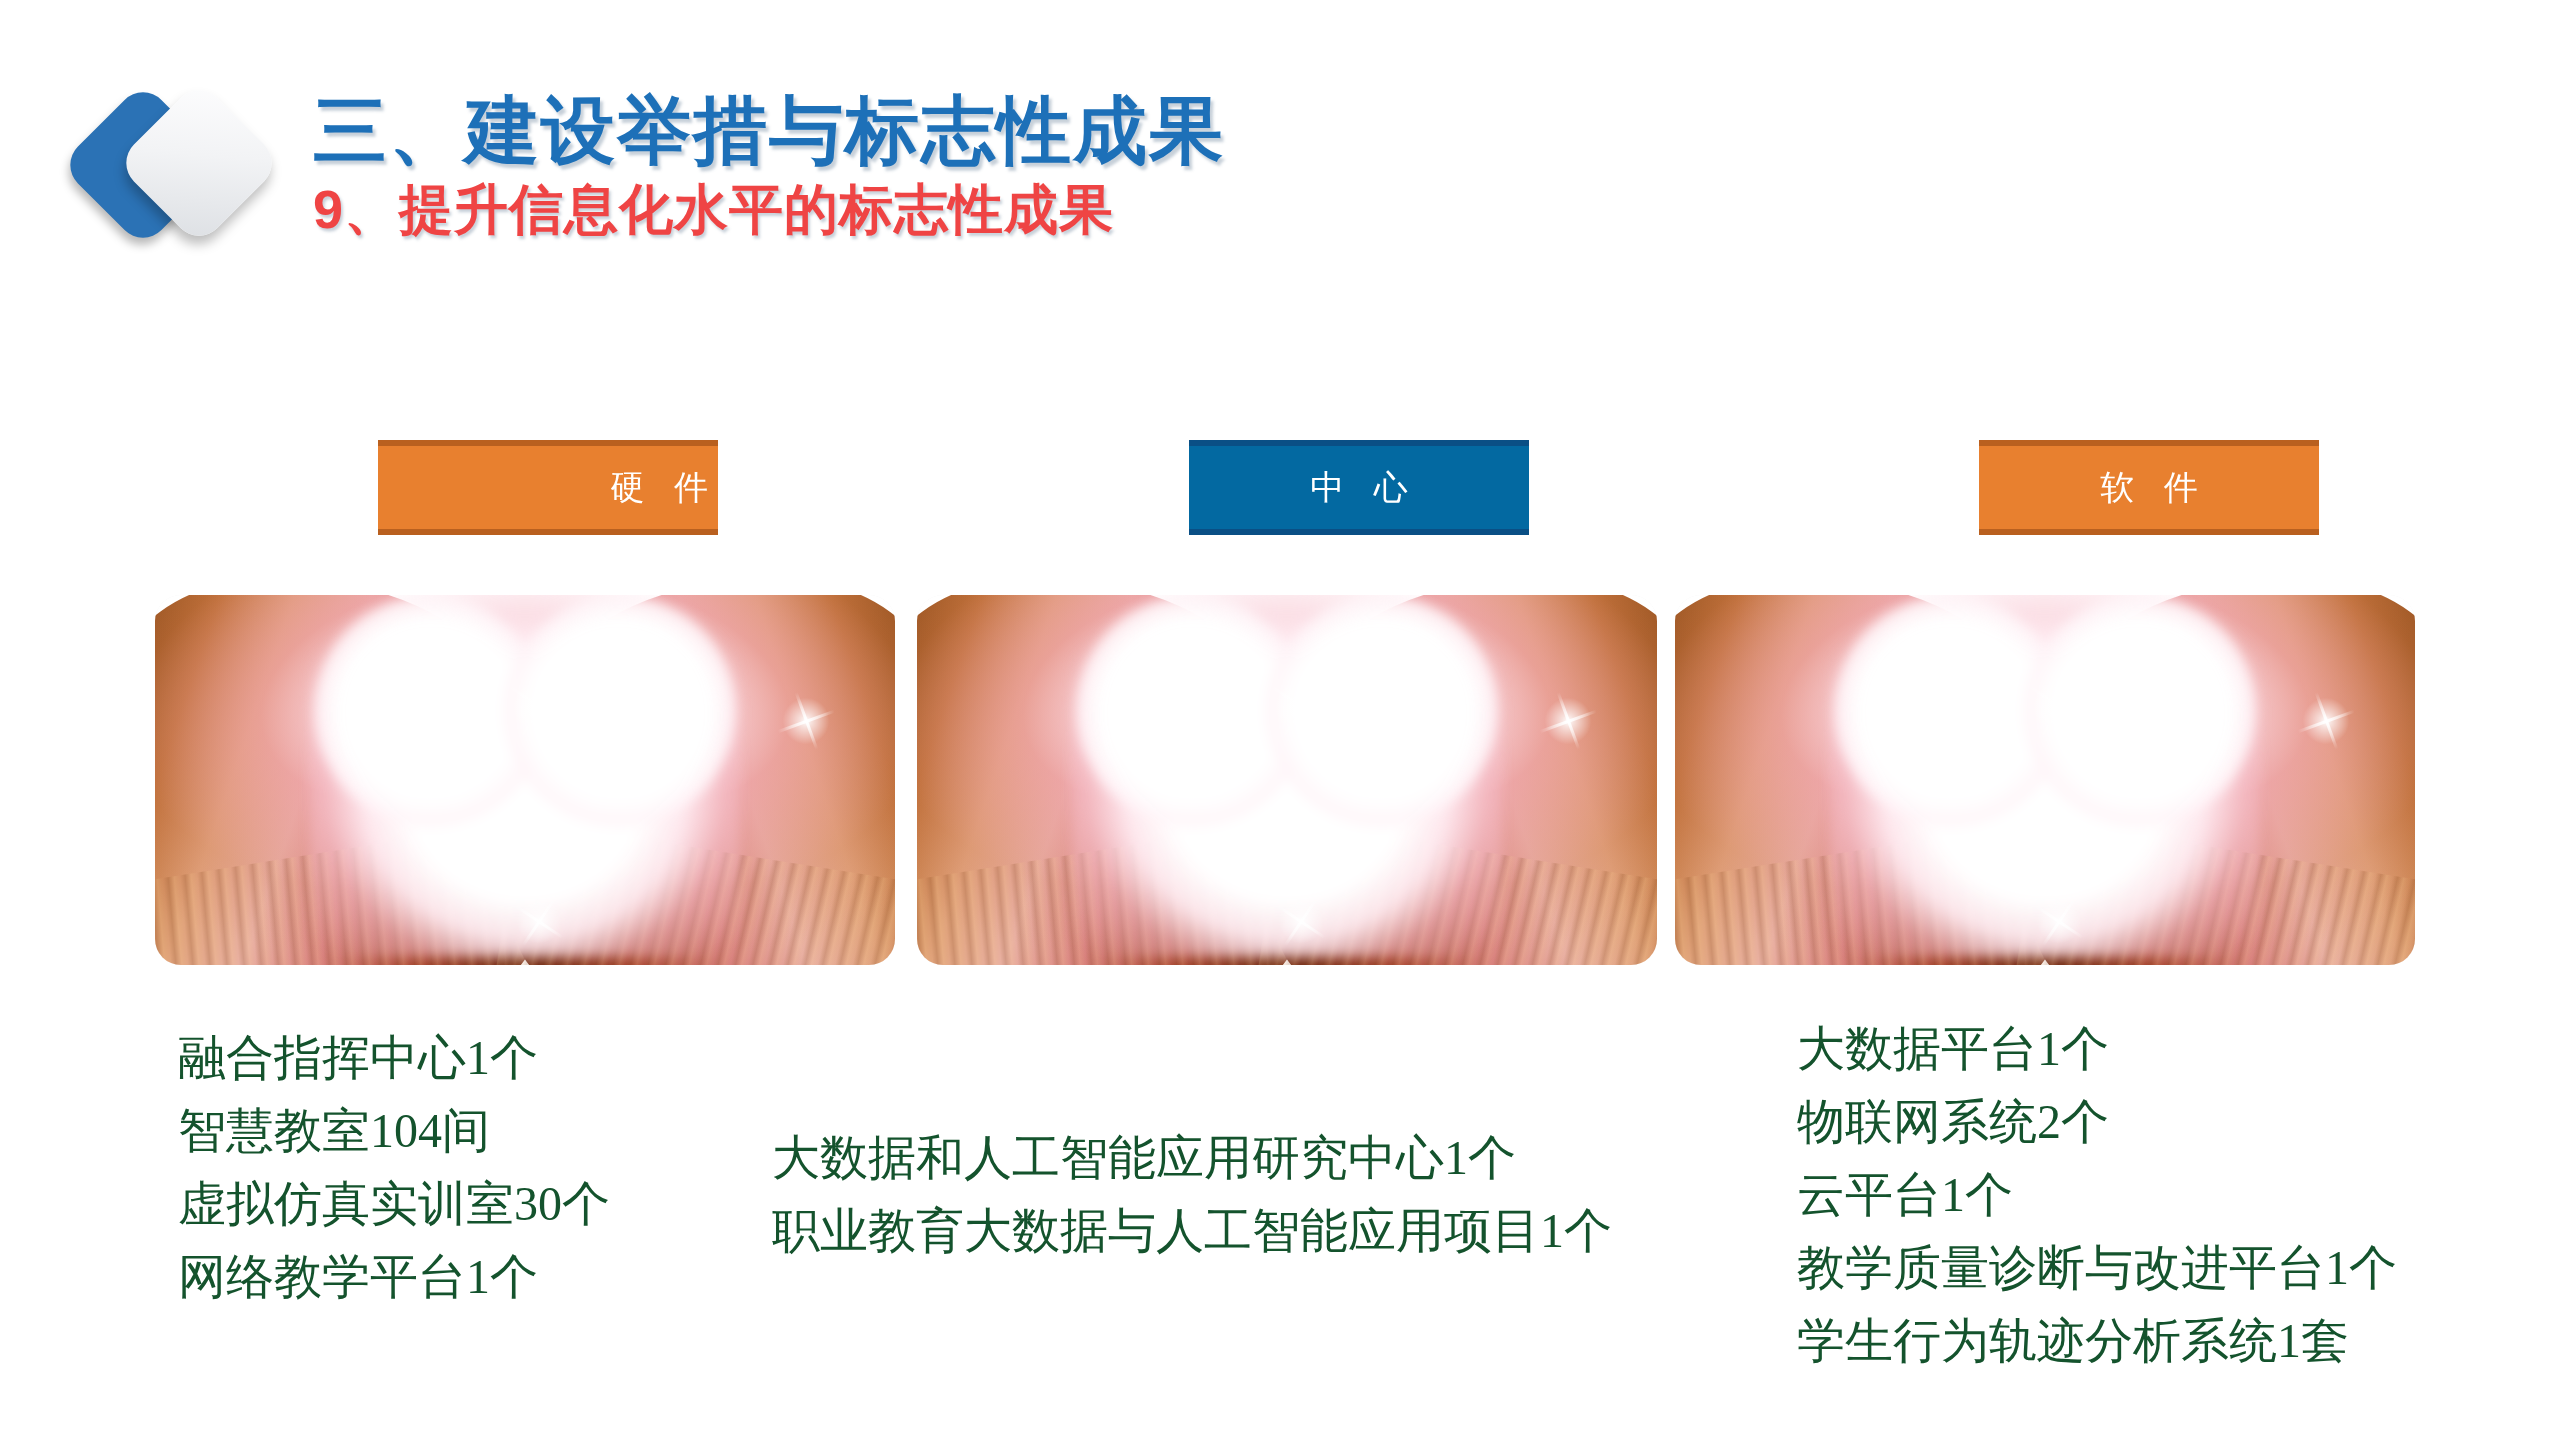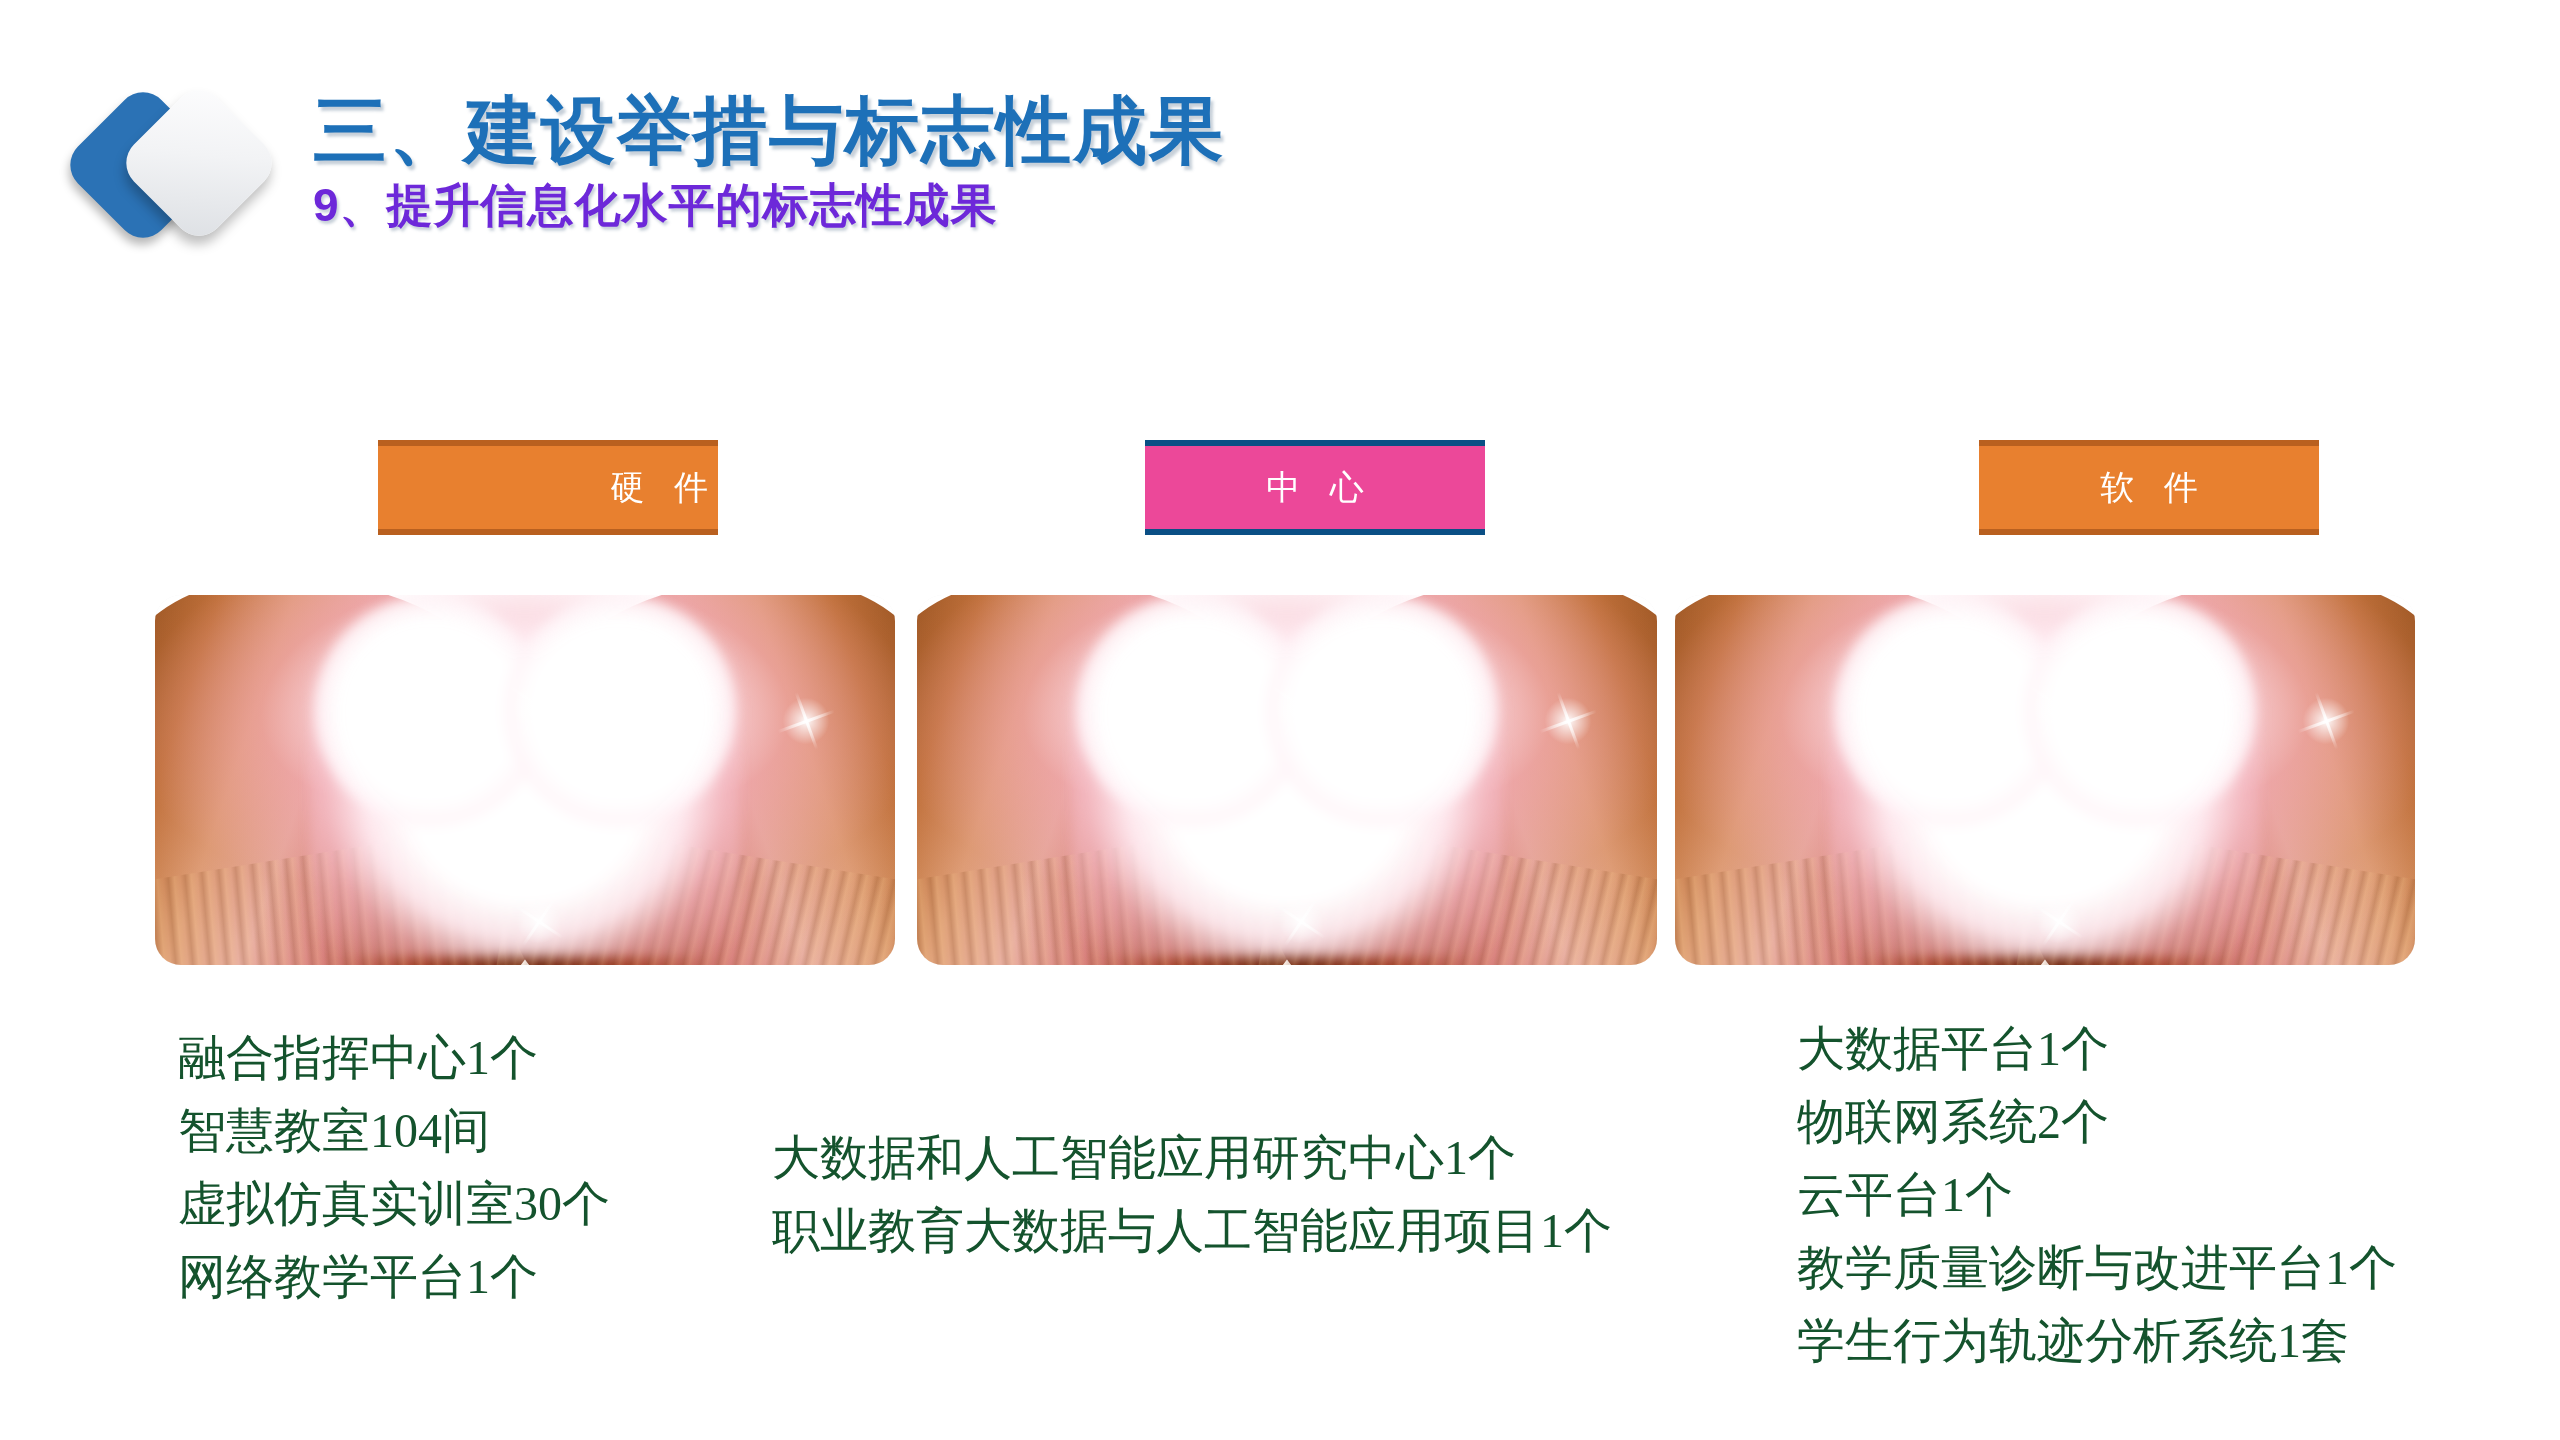--- a/index.html
+++ b/index.html
@@ -62,23 +62,23 @@
     font-size: 74px;
     font-weight: 700;
     color: #1d70b8;
     letter-spacing: 2px;
     line-height: 1.0;
     white-space: nowrap;
     text-shadow: 3px 4px 3px rgba(130,150,170,0.45);
   }
   #slide-subtitle {
     margin-top: 14px;
-    font-size: 46px;
+    font-size: 54px;
     font-weight: 700;
-    color: #6d28d9;
+    color: #ef4444;
     letter-spacing: 1px;
     line-height: 1.0;
     white-space: nowrap;
     text-shadow: 2px 3px 3px rgba(130,150,170,0.45);
   }
 
   
   .category-box {
     position: absolute;
     top: 440px;
@@ -93,23 +93,24 @@
     letter-spacing: 10px;
     text-indent: 10px;
     font-family: "Liberation Sans", sans-serif;
   }
   .category-box.orange {
     background: #e8802f;
     border-top: 6px solid #b9601f;
     border-bottom: 6px solid #b9601f;
   }
   .category-box.blue {
-    background: #ec4899;
+    background: #0369a1;
     border-top: 6px solid #0a4f85;
     border-bottom: 6px solid #0a4f85;
+    margin-left: 44px;
   }
   #category-box-0 { left: 378px; justify-content: flex-end; }
   #category-box-1 { left: 1145px; }
   #category-box-2 { left: 1979px; }
 
   
   .image-card {
     position: absolute;
     top: 595px;
     height: 370px;

